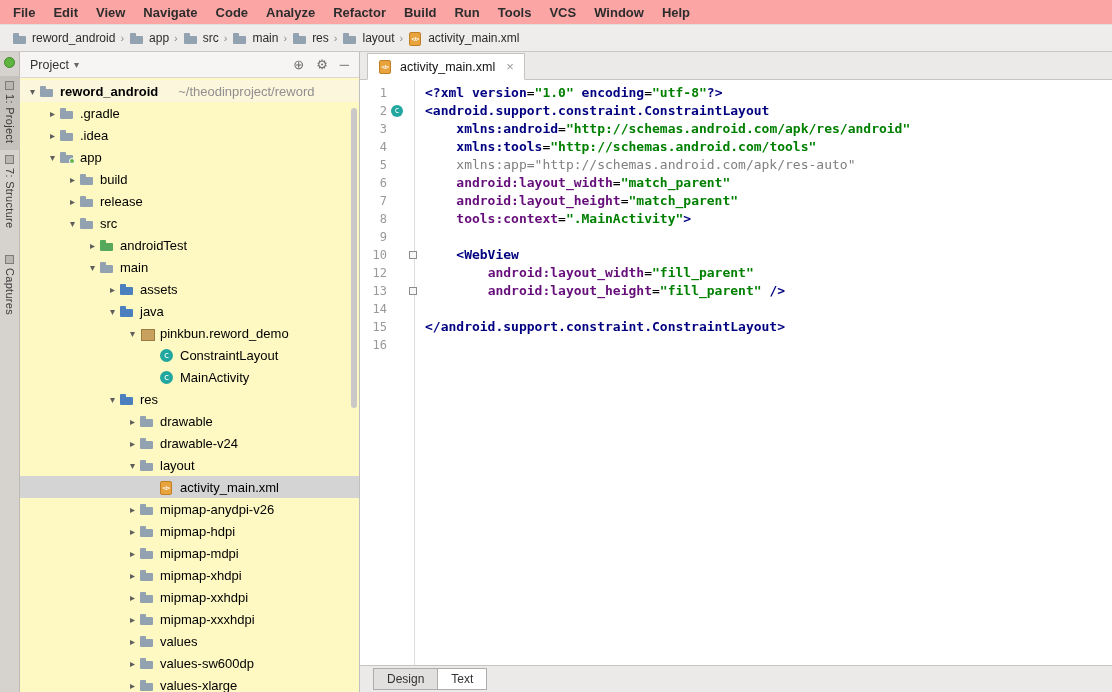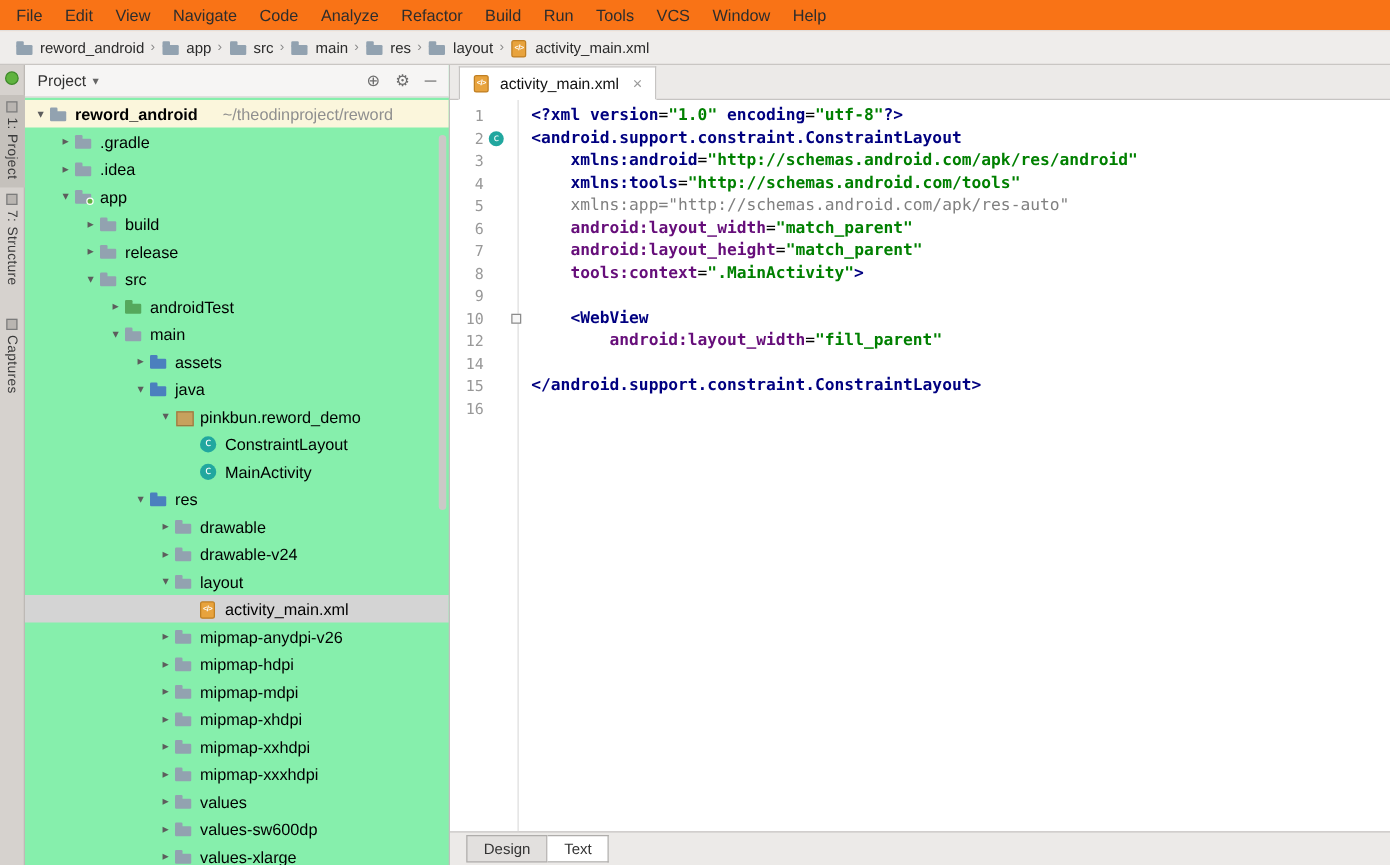--- a/index.html
+++ b/index.html
@@ -6,22 +6,22 @@
   html,body { margin:0; padding:0; }
   body {
     width:1112px; height:692px; overflow:hidden;
     font-family:"Liberation Sans", sans-serif; font-size:13px; color:#1b1b1b;
     background:#fff;
   }
   .app { width:1112px; height:692px; display:flex; flex-direction:column; }
 
   
   .menubar {
-    flex:0 0 25px; height:25px; background:#f97316; border-bottom:1px solid #E2DFDC;
-    display:flex; align-items:center; padding-left:4px;
+    flex:0 0 25px; height:25px; background:#fca5a5; border-bottom:1px solid #E2DFDC;
+    display:flex; align-items:center; padding-left:4px;font-weight:bold;
   }
   .menu-item { padding:3px 9px; color:#2d2d2d; cursor:default; }
 
   
   .navbar {
     flex:0 0 27px; height:27px; background:#EFEDEB; border-bottom:1px solid #C9C6C3;
     display:flex; align-items:center; padding-left:10px; font-size:12px; color:#2b2b2b;
   }
   .crumb { display:flex; align-items:center; gap:4px; padding:1px 2px; }
   .crumb-sep { color:#8a8a8a; margin:0 3px; font-size:11px; }
@@ -37,21 +37,21 @@
   .stripe-logo { width:11px; height:11px; border-radius:50%;
     background:var(--c-stripe-logo-green,#5FB33F); border:1px solid #3e8a2a; margin-bottom:8px; }
   .stripe-btn { display:flex; flex-direction:column; align-items:center; padding:5px 0 7px; width:20px; }
   .stripe-btn.active { background:#C5C1BC; }
   .stripe-btn .sico { width:9px; height:9px; border:1px solid #7c7c7c; background:#b9b5b1; margin-bottom:4px; }
   .vtext { writing-mode:vertical-rl; font-size:11px; color:#3a3a3a; letter-spacing:0.3px; }
   .stripe-gap { height:14px; }
 
   
   .project-panel {
-    flex:0 0 340px; width:340px; background:#86efac; border-right:1px solid #C2C0BE;
+    flex:0 0 340px; width:340px; background:#fef9c3; border-right:1px solid #C2C0BE;
     display:flex; flex-direction:column; position:relative; min-height:0;
   }
   .panel-header {
     flex:0 0 26px; height:26px; background:#F6F5F4; border-bottom:1px solid #DAD8D6;
     display:flex; align-items:center; padding:0 10px; color:#333; font-size:12.5px;
   }
   .panel-caret { margin-left:5px; color:#666; font-size:10px; }
   .header-icons { margin-left:auto; display:flex; gap:12px; color:#6d6d6d; font-size:13px; }
   .hicon { cursor:default; }
 
@@ -370,20 +370,21 @@
           <div class="code-line"><span class="gutter-num">2</span><span class="gutter-ico"><span class="gutter-class">c</span></span><span class="code-text"><span class="tk-t">&lt;android.support.constraint.ConstraintLayout</span></span></div>
           <div class="code-line"><span class="gutter-num">3</span><span class="gutter-ico"></span><span class="code-text"><span class="tk-p">    </span><span class="tk-n">xmlns:android</span><span class="tk-p">=</span><span class="tk-s">"http://schemas.android.com/apk/res/android"</span></span></div>
           <div class="code-line"><span class="gutter-num">4</span><span class="gutter-ico"></span><span class="code-text"><span class="tk-p">    </span><span class="tk-n">xmlns:tools</span><span class="tk-p">=</span><span class="tk-s">"http://schemas.android.com/tools"</span></span></div>
           <div class="code-line"><span class="gutter-num">5</span><span class="gutter-ico"></span><span class="code-text"><span class="tk-g">    xmlns:app="http://schemas.android.com/apk/res-auto"</span></span></div>
           <div class="code-line"><span class="gutter-num">6</span><span class="gutter-ico"></span><span class="code-text"><span class="tk-p">    </span><span class="tk-a">android:layout_width</span><span class="tk-p">=</span><span class="tk-s">"match_parent"</span></span></div>
           <div class="code-line"><span class="gutter-num">7</span><span class="gutter-ico"></span><span class="code-text"><span class="tk-p">    </span><span class="tk-a">android:layout_height</span><span class="tk-p">=</span><span class="tk-s">"match_parent"</span></span></div>
           <div class="code-line"><span class="gutter-num">8</span><span class="gutter-ico"></span><span class="code-text"><span class="tk-p">    </span><span class="tk-a">tools:context</span><span class="tk-p">=</span><span class="tk-s">".MainActivity"</span><span class="tk-t">&gt;</span></span></div>
           <div class="code-line"><span class="gutter-num">9</span><span class="gutter-ico"></span><span class="code-text"></span></div>
           <div class="code-line"><span class="gutter-num">10</span><span class="gutter-ico"><span class="gutter-fold"></span></span><span class="code-text"><span class="tk-p">    </span><span class="tk-t">&lt;WebView</span></span></div>
           <div class="code-line"><span class="gutter-num">12</span><span class="gutter-ico"></span><span class="code-text"><span class="tk-p">        </span><span class="tk-a">android:layout_width</span><span class="tk-p">=</span><span class="tk-s">"fill_parent"</span></span></div>
+          <div class="code-line"><span class="gutter-num">13</span><span class="gutter-ico"><span class="gutter-fold"></span></span><span class="code-text"><span class="tk-p">        </span><span class="tk-a">android:layout_height</span><span class="tk-p">=</span><span class="tk-s">"fill_parent"</span><span class="tk-t"> /&gt;</span></span></div>
           <div class="code-line"><span class="gutter-num">14</span><span class="gutter-ico"></span><span class="code-text"></span></div>
           <div class="code-line"><span class="gutter-num">15</span><span class="gutter-ico"></span><span class="code-text"><span class="tk-t">&lt;/android.support.constraint.ConstraintLayout&gt;</span></span></div>
           <div class="code-line"><span class="gutter-num">16</span><span class="gutter-ico"></span><span class="code-text"></span></div>
         </div>
       <div class="bottombar" id="bottomTabs">
           <span class="btab">Design</span>
           <span class="btab active">Text</span>
         </div>
     </div>
 

